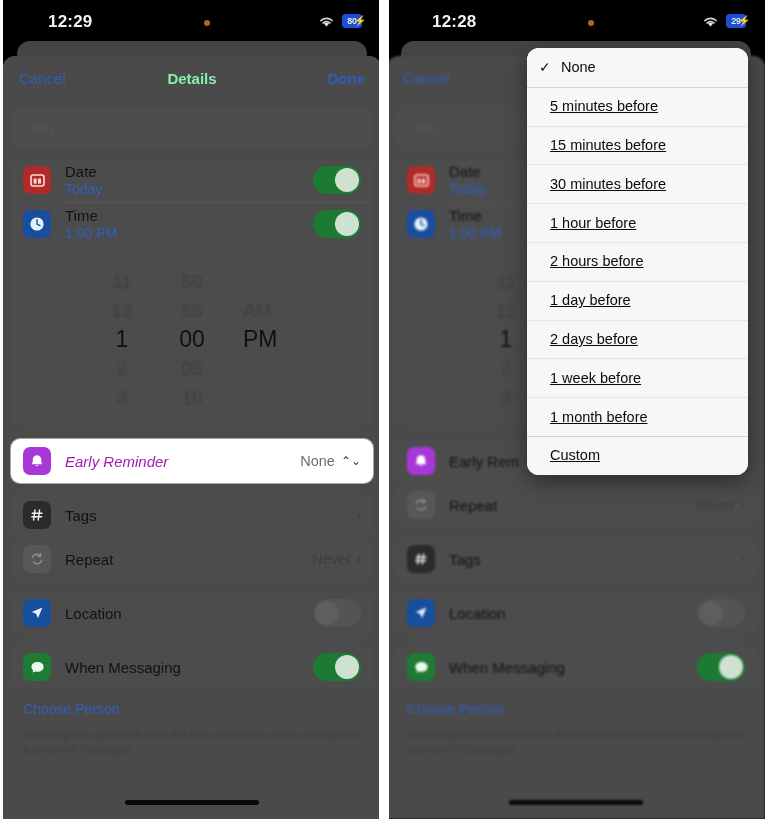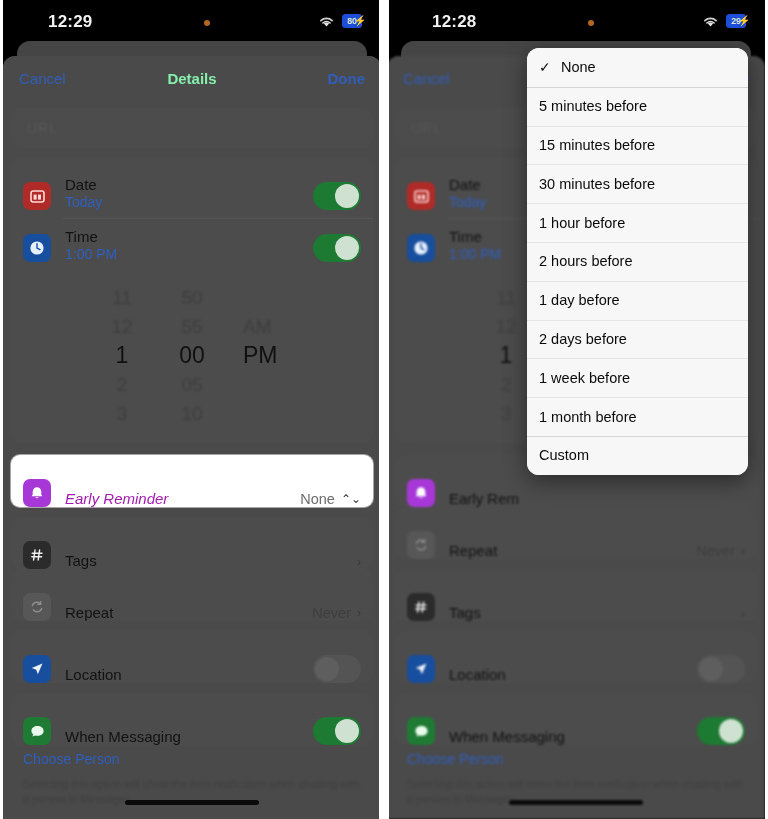--- a/index.html
+++ b/index.html
@@ -82,23 +82,22 @@
     background:#4c4c4c; border-radius:9px;
     display:flex; align-items:center; padding-left:16px;
   }
   .url-field .ph { font-size:14px; color:#575757; letter-spacing:1px; filter:blur(1.1px); }
 
   
   .group {
     margin:10px 8px 0 8px; background:#4c4c4c; border-radius:9px; overflow:hidden;
   }
   .row {
-    display:flex; align-items:flex-end; min-height:44px; padding:0 12px;
+    display:flex; align-items:center; min-height:44px; padding:0 12px;
     position:relative;
-    margin-top:8px;
   }
   .row + .row::before {
     content:""; position:absolute; left:52px; right:0; top:0; height:1px;
     background:rgba(255,255,255,.05);
   }
   .ic {
     width:28px; height:28px; border-radius:7px; flex:none;
     display:flex; align-items:center; justify-content:center; margin-right:14px;
   }
   .ic svg { display:block; }
@@ -144,21 +143,21 @@
 
   
   .group.highlight {
     background:#ffffff; box-shadow:0 0 0 1px rgba(255,255,255,.5);
   }
   .group.highlight .lbl { color:#a21caf;font-style:italic; }
   .group.highlight .right-val { color:#6d6d6d; }
 
   
   .choose {
-    margin:6px 8px 0 20px; font-size:14px; color:#2f5fbf;
+    margin:12px 8px 0 20px; font-size:14px; color:#2f5fbf;
   }
   .footnote {
     margin:10px 20px 0 20px; font-size:11px; line-height:15px;
     color:#3f3f3f; filter:blur(.9px);
   }
   .homebar {
     position:absolute; left:50%; transform:translateX(-50%); bottom:14px;
     width:134px; height:5px; border-radius:3px; background:#0a0a0a;
   }
 
@@ -180,21 +179,21 @@
     padding-left:12px; font-size:14.5px; color:#0a0a0a;
     background:#f7f7f7; position:relative;
   }
   .menu-item + .menu-item::before {
     content:""; position:absolute; left:0; right:0; top:0; height:1px;
     background:rgba(0,0,0,.07);
   }
   .menu-item.sep-strong::before { background:rgba(0,0,0,.14); height:1px; }
   .menu-item .check { width:22px; font-size:14px; color:#0a0a0a; }
   .menu-item .mtext { }
-  .menu-item.plain { padding-left:12px; }
+  .menu-item.plain { padding-left:23px;text-decoration:underline; }
 
   
   .divider {
     position:absolute; top:0; left:379px; width:10px; height:819px;
     background:#ffffff; z-index:60;
   }
   .edge-l { position:absolute; top:0; left:0;   width:3px; height:819px; background:#fff; z-index:60;}
   .edge-r { position:absolute; top:0; right:0;  width:3px; height:819px; background:#fff; z-index:60;}
 </style>
 </head>

